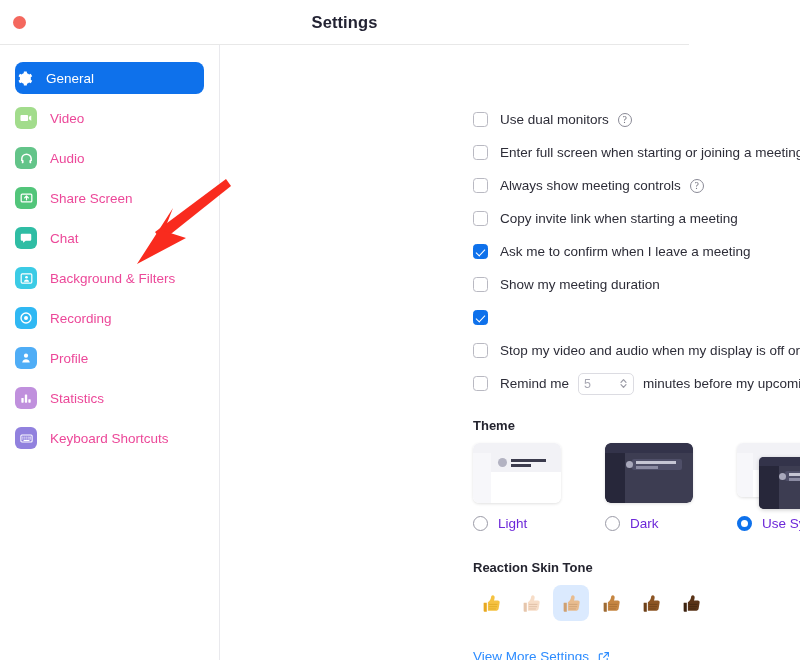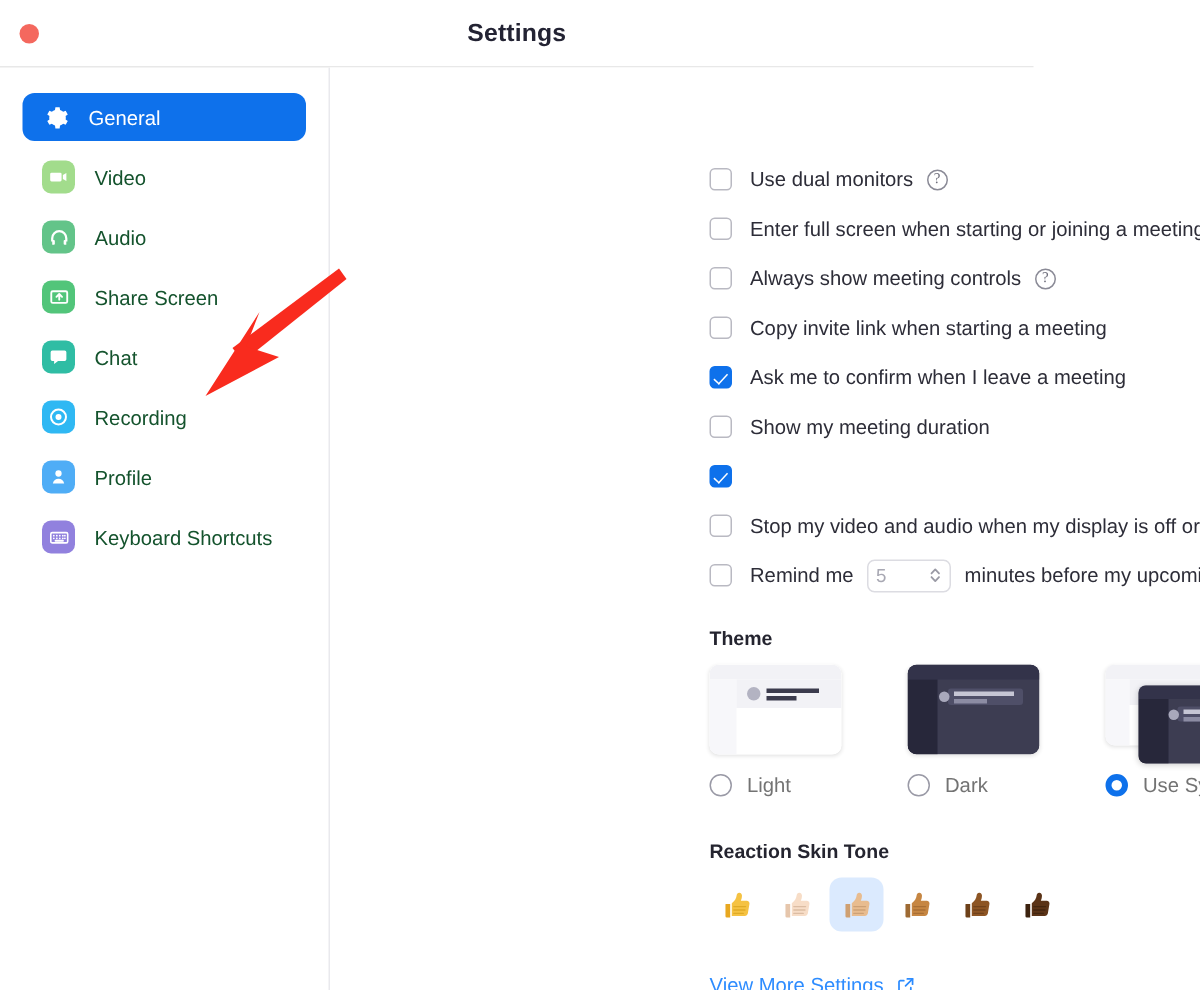--- a/index.html
+++ b/index.html
@@ -61,28 +61,28 @@
     min-width: 220px;
     background: #ffffff;
     border-right: 1px solid #e9e9ed;
     padding-top: 17px;
   }
   .nav-item {
     display: flex;
     align-items: center;
     height: 32px;
     margin: 0 15px 8px 15px;
-    padding-left: 13px;
+    padding-left: 0;
     border-radius: 8px;
     cursor: default;
   }
   .nav-item.selected { background: #0e71eb; }
   .nav-label {
     font-size: 13.5px;
-    color: #14532d;
+    color: #ec4899;
     margin-left: 13px;
     white-space: nowrap;
   }
   .nav-item.selected .nav-label { color: #ffffff; font-weight: normal; }
 
   .nav-icon {
     width: 22px;
     height: 22px;
     border-radius: 6px;
     display: flex;
@@ -229,21 +229,21 @@
     width: 15px; height: 15px; min-width: 15px;
     border: 1.4px solid #9a9aa6;
     border-radius: 50%;
     background: #fff;
     position: relative;
     cursor: default;
   }
   .radio.checked { border: 4.4px solid #0e71eb; }
   .radio-label {
     font-size: 13.5px;
-    color: #737373;
+    color: #6d28d9;
     margin-left: 10px;
     white-space: nowrap;
   }
 
   
   .skin-row { display: flex; align-items: center; }
   .skin-btn {
     width: 36px; height: 36px;
     display: flex; align-items: center; justify-content: center;
     border-radius: 8px;
@@ -329,20 +329,30 @@
 
       <div class="nav-item">
         <span class="nav-icon" style="background:#2fbda4">
           <svg width="14" height="14" viewBox="0 0 24 24" fill="#ffffff">
             <path d="M5 4.5h14a2 2 0 0 1 2 2v8a2 2 0 0 1-2 2h-7.5l-4.5 3.5V16.5H5a2 2 0 0 1-2-2v-8a2 2 0 0 1 2-2z"></path>
           </svg>
         </span>
         <span class="nav-label">Chat</span>
       </div>
 
+      <div class="nav-item">
+        <span class="nav-icon" style="background:#3bcbe5">
+          <svg width="15" height="15" viewBox="0 0 24 24" fill="none" stroke="#ffffff" stroke-width="1.9">
+            <rect x="3.5" y="4.5" width="17" height="15" rx="1.8"></rect>
+            <circle cx="12" cy="10" r="2.1" fill="#ffffff" stroke="none"></circle>
+            <path d="M7.8 17c.6-2.3 2.3-3.4 4.2-3.4s3.6 1.1 4.2 3.4z" fill="#ffffff" stroke="none"></path>
+          </svg>
+        </span>
+        <span class="nav-label">Background &amp; Filters</span>
+      </div>
 
       <div class="nav-item">
         <span class="nav-icon" style="background:#2fb8f3">
           <svg width="16" height="16" viewBox="0 0 24 24" fill="none" stroke="#ffffff" stroke-width="2">
             <circle cx="12" cy="12" r="7.5"></circle>
             <circle cx="12" cy="12" r="3" fill="#ffffff" stroke="none"></circle>
           </svg>
         </span>
         <span class="nav-label">Recording</span>
       </div>
@@ -350,20 +360,30 @@
       <div class="nav-item">
         <span class="nav-icon" style="background:#4fadf6">
           <svg width="14" height="14" viewBox="0 0 24 24" fill="#ffffff">
             <circle cx="12" cy="8" r="3.6"></circle>
             <path d="M5.5 19.5c.6-3.6 3.3-5.4 6.5-5.4s5.9 1.8 6.5 5.4z"></path>
           </svg>
         </span>
         <span class="nav-label">Profile</span>
       </div>
 
+      <div class="nav-item">
+        <span class="nav-icon" style="background:#c090dd">
+          <svg width="14" height="14" viewBox="0 0 24 24" fill="#ffffff">
+            <rect x="4" y="12" width="4" height="8" rx="1"></rect>
+            <rect x="10" y="6" width="4" height="14" rx="1"></rect>
+            <rect x="16" y="14" width="4" height="6" rx="1"></rect>
+          </svg>
+        </span>
+        <span class="nav-label">Statistics</span>
+      </div>
 
       <div class="nav-item">
         <span class="nav-icon" style="background:#9181de">
           <svg width="15" height="15" viewBox="0 0 24 24" fill="none" stroke="#ffffff" stroke-width="1.7">
             <rect x="3" y="6.5" width="18" height="11" rx="1.6"></rect>
             <path d="M6.2 9.8h.01M9.4 9.8h.01M12.6 9.8h.01M15.8 9.8h.01M18 9.8h.01M6.2 12.6h.01M9.4 12.6h.01M12.6 12.6h.01M15.8 12.6h.01M18 12.6h.01M8 15.2h8" stroke-linecap="round" stroke-width="1.9"></path>
           </svg>
         </span>
         <span class="nav-label">Keyboard Shortcuts</span>
       </div>

